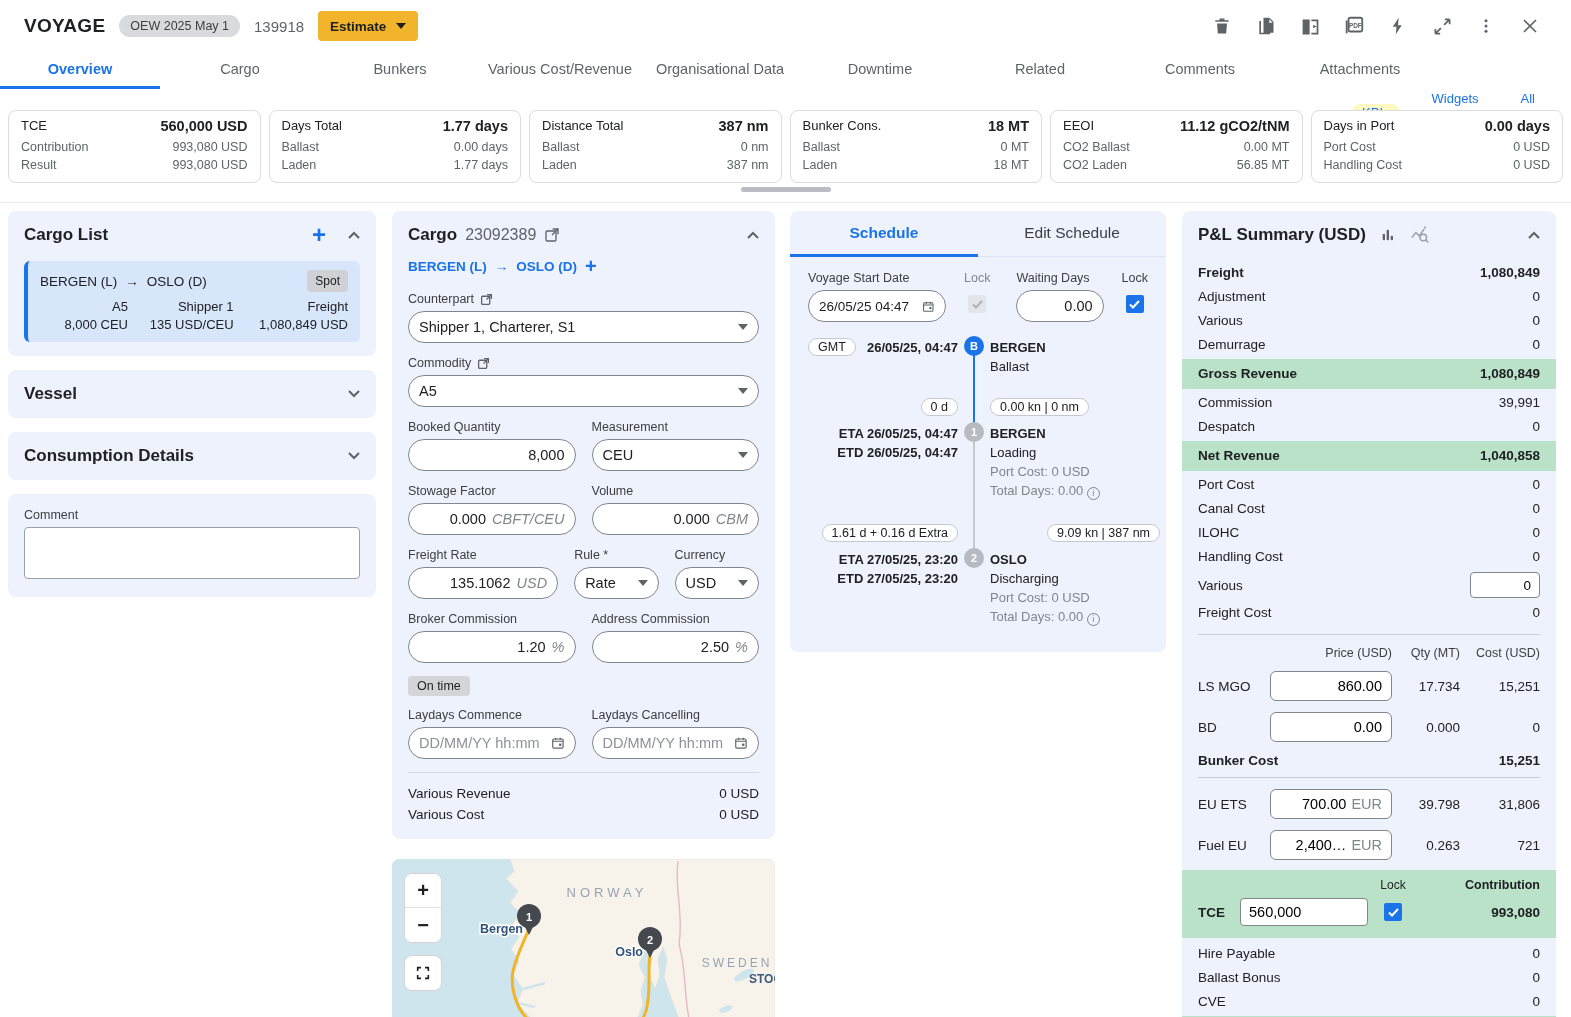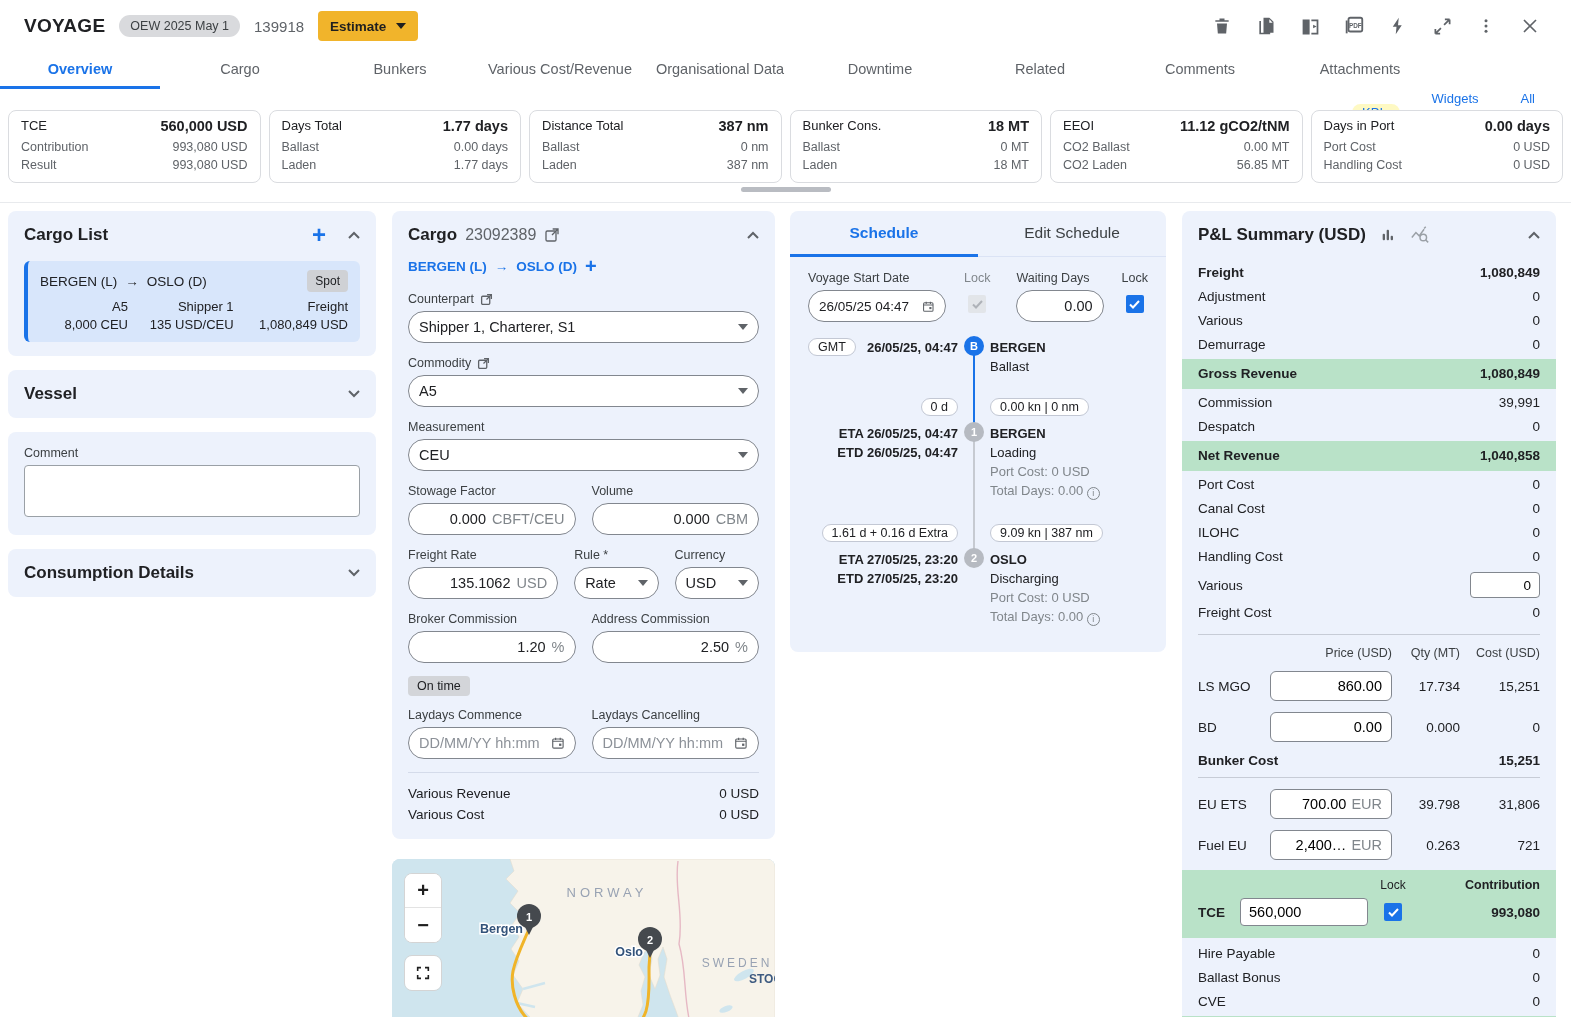--- a/index.html
+++ b/index.html
@@ -59,21 +59,21 @@
   .cc-grid span { text-align:right; }
 
   .comment-label { font-size:12.5px; color:#3c4043; margin-bottom:5px; }
   .comment-box { width:100%; height:52px; background:#fff; border:1px solid #9aa0a6; border-radius:4px; resize:none; font:inherit; padding:6px 8px; }
 
   
   .field-label { font-size:12.5px; color:#3c4043; margin-bottom:5px; display:flex; align-items:center; gap:6px; }
   .inp { background:#fff; border:1px solid #82878f; border-radius:16px; height:32px; display:flex; align-items:center; padding:0 10px; font-size:14.5px; gap:6px; }
   .inp input { border:none; outline:none; background:transparent; width:100%; font:inherit; color:#202124; padding:0; min-width:0; }
   .inp input.num { text-align:right; }
-  .inp .unit { color:#80868b; flex:none; }
+  .inp .unit { color:#80868b; flex:none;font-style:italic; }
   .inp input::placeholder { color:#8c9198; }
   .sel { justify-content:space-between; cursor:pointer; }
   .caret { color:#5f6368; flex:none; }
   .field { margin-bottom:13px; }
   .frow { display:flex; gap:16px; margin-bottom:13px; }
   .frow > div { flex:1; min-width:0; }
 
   .route-links { display:flex; align-items:center; gap:8px; color:#1a73e8; font-size:13.5px; font-weight:bold; margin:10px 0 14px; }
   .ontime-badge { display:inline-block; background:#d3d5d9; border-radius:4px; font-size:12.5px; padding:3px 9px; margin-bottom:12px; }
   .various-rows { border-top:1px solid #d4dbea; padding-top:10px; font-size:13.5px; }
@@ -349,34 +349,34 @@
         <span class="spacer"></span>
         <span class="chev">
             <svg class="ic" width="12" height="8" viewBox="0 0 12 8" fill="none" stroke="#5f6368" stroke-width="2">
               <path d="M1 1l5 5 5-5"></path>
             </svg>
           </span>
       </div>
     </div>
 
     <div class="panel panel-pad">
-      <div class="comment-label">Comment</div>
-      <textarea class="comment-box" style=""></textarea>
-    </div>
-
-    <div class="panel panel-pad">
       <div class="panel-head">
         <span class="panel-title">Consumption Details</span>
         <span class="spacer"></span>
         <span class="chev">
             <svg class="ic" width="12" height="8" viewBox="0 0 12 8" fill="none" stroke="#5f6368" stroke-width="2">
               <path d="M1 1l5 5 5-5"></path>
             </svg>
           </span>
       </div>
+    </div>
+
+    <div class="panel panel-pad">
+      <div class="comment-label">Comment</div>
+      <textarea class="comment-box" style=""></textarea>
     </div>
   </div>
 
   <div class="col col2">
     <div class="panel panel-pad">
       <div class="panel-head">
         <span class="panel-title">Cargo</span>
         <span style="color:#5f6368;font-size:16px;margin-left:8px;">23092389</span>
         <span class="chev" style="margin-left:8px;">
           <svg class="ic" width="16" height="16" viewBox="0 0 24 24" fill="none" stroke="#5f6368" stroke-width="2">
@@ -425,20 +425,26 @@
           </div>
         <div class="inp sel">
           <span>A5</span>
           <svg class="ic caret" width="10" height="6" viewBox="0 0 10 6">
               <path d="M0 0 5 6 10 0Z" fill="#5f6368"></path>
             </svg>
         </div>
       </div>
 
       <div class="frow">
+        <div>
+          <div class="field-label">Booked Quantity</div>
+          <div class="inp">
+              <input class="num" value="8,000" style="">
+            </div>
+        </div>
         <div>
           <div class="field-label">Measurement</div>
           <div class="inp sel">
             <span>CEU</span>
             <svg class="ic caret" width="10" height="6" viewBox="0 0 10 6">
                 <path d="M0 0 5 6 10 0Z" fill="#5f6368"></path>
               </svg>
           </div>
         </div>
       </div>
@@ -651,21 +657,21 @@
         </div>
         <div class="tl-dot gray" style="top:86px;">1</div>
         <div class="tl-right" style="top:88px;">
           <div class="tl-port">BERGEN</div>
           <div class="tl-act">Loading</div>
           <div class="tl-gray">Port Cost: 0 USD</div>
           <div class="tl-gray"><span>Total Days: 0.00</span> <span class="info-i">i</span></div>
         </div>
 
         <div class="tl-left" style="top:188px;"><span class="pill">1.61 d + 0.16 d Extra</span></div>
-        <div class="tl-right" style="top:188px;"><span class="pill">9.09 kn | 387 nm</span></div>
+        <div class="tl-right" style="top:188px;text-align:right;"><span class="pill">9.09 kn | 387 nm</span></div>
 
         <div class="tl-left" style="top:214px;">
           <div class="tl-time">ETA 27/05/25, 23:20</div>
           <div class="tl-time">ETD 27/05/25, 23:20</div>
         </div>
         <div class="tl-dot gray" style="top:212px;">2</div>
         <div class="tl-right" style="top:214px;">
           <div class="tl-port">OSLO</div>
           <div class="tl-act">Discharging</div>
           <div class="tl-gray">Port Cost: 0 USD</div>

